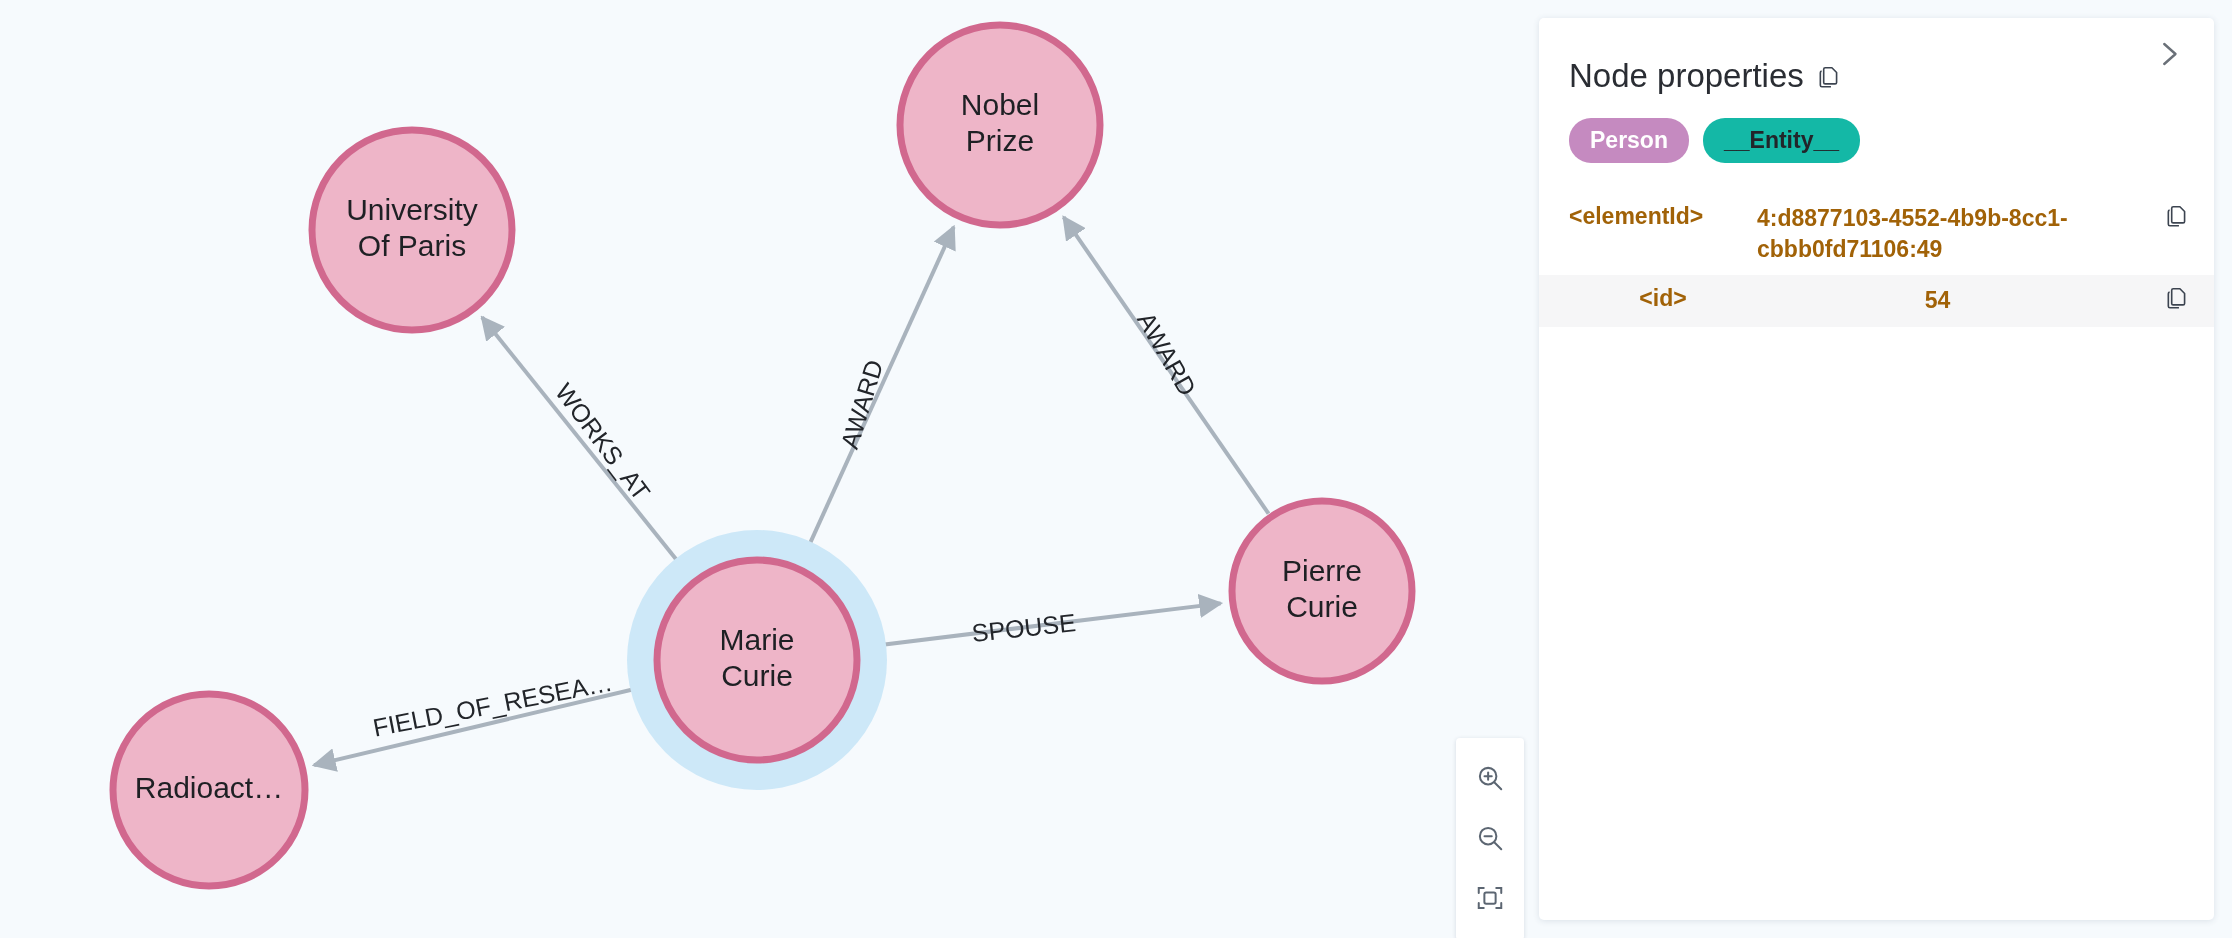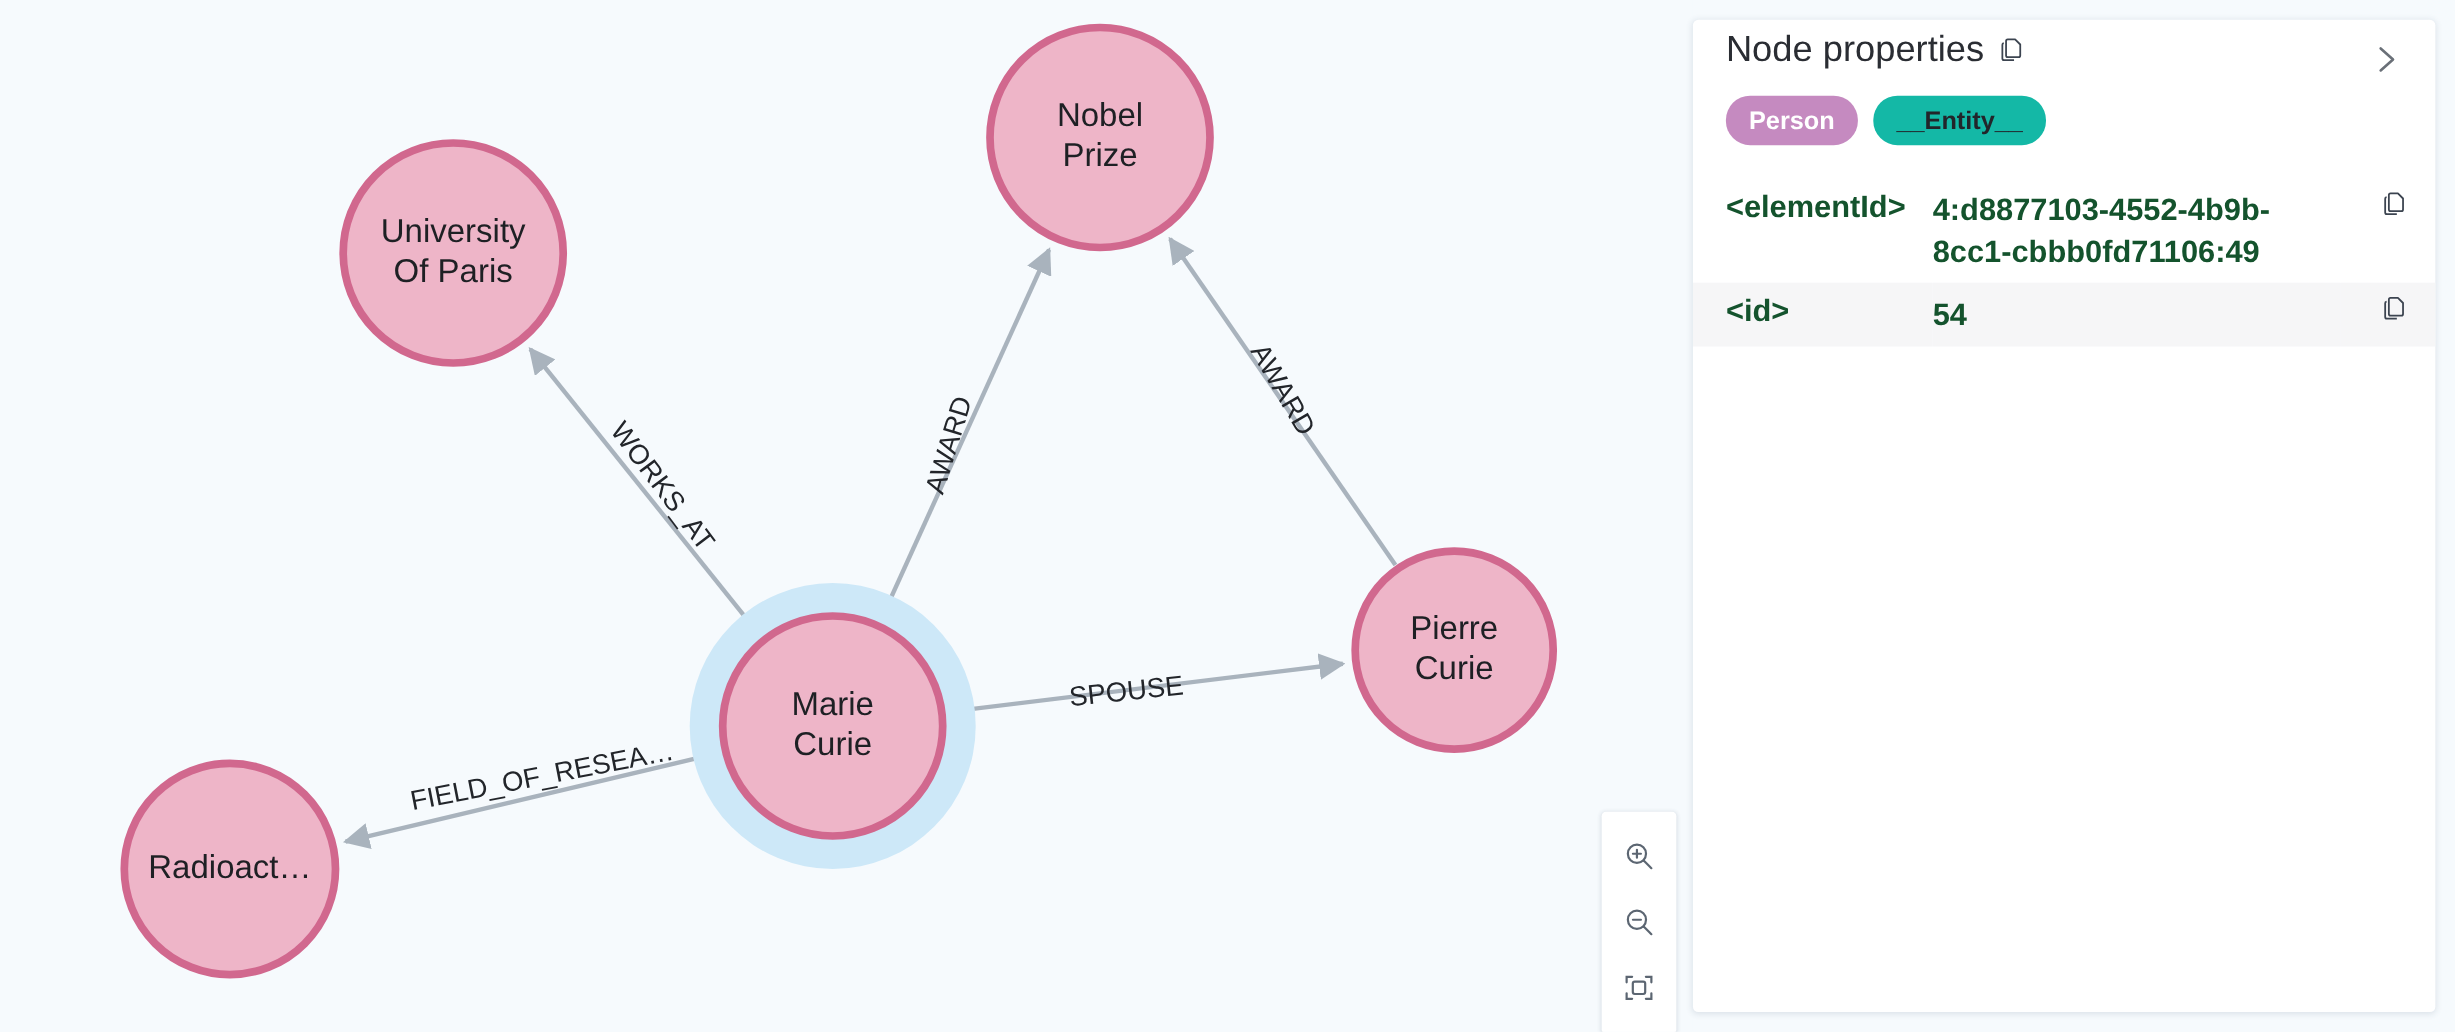--- a/index.html
+++ b/index.html
@@ -86,21 +86,21 @@
     left: 1539px; top: 18px;
     width: 675px; height: 902px;
     background: #ffffff;
     border-radius: 5px;
     box-shadow: 0 1px 6px rgba(40,60,90,0.13);
     box-sizing: border-box;
     overflow: hidden;
   }
   #panel-header {
     position: relative;
-    padding: 8px 30px 0 30px;
+    padding: 40px 30px 0 30px;
     display: flex;
     align-items: flex-start;
     text-align: right;
   }
   #panel-title {
     font-size: 33px;
     color: #2a2d33;
     font-weight: 400;
     line-height: 1.1;
     white-space: nowrap;
@@ -135,42 +135,42 @@
   }
 
   #props-table {
     margin-top: 30px;
     width: 100%;
     border-collapse: collapse;
   }
   #props-table tr.prop-row td {
     padding: 10px 0 10px 0;
     vertical-align: top;
-    font-size: 28px;
-    color: #14532d;
+    font-size: 23px;
+    color: #a16207;
   }
   td.prop-key {
     width: 188px;
     padding-left: 30px !important;
     font-weight: bold;
     white-space: nowrap;
   }
   td.prop-value {
     padding-right: 10px !important;
     line-height: 1.35;
     word-break: break-word;
     font-weight: bold;
   }
   td.prop-copy {
     width: 62px;
     padding-right: 24px !important;
     text-align: right;
   }
   td.prop-copy .copy-hit { cursor: pointer; display: inline-block; }
-  tr.striped { background: #f6f6f7; }
+  tr.striped { background: #f6f6f7; text-align: center; }
 </style>
 </head>
 <body>
 
 <div id="app">
 
   <div id="graph-canvas">
     <svg id="graph-svg" width="1539" height="938">
       <defs>
         <marker id="arrowhead" viewBox="0 0 10 10" refX="9" refY="5" markerWidth="6" markerHeight="6" orient="auto-start-reverse">

